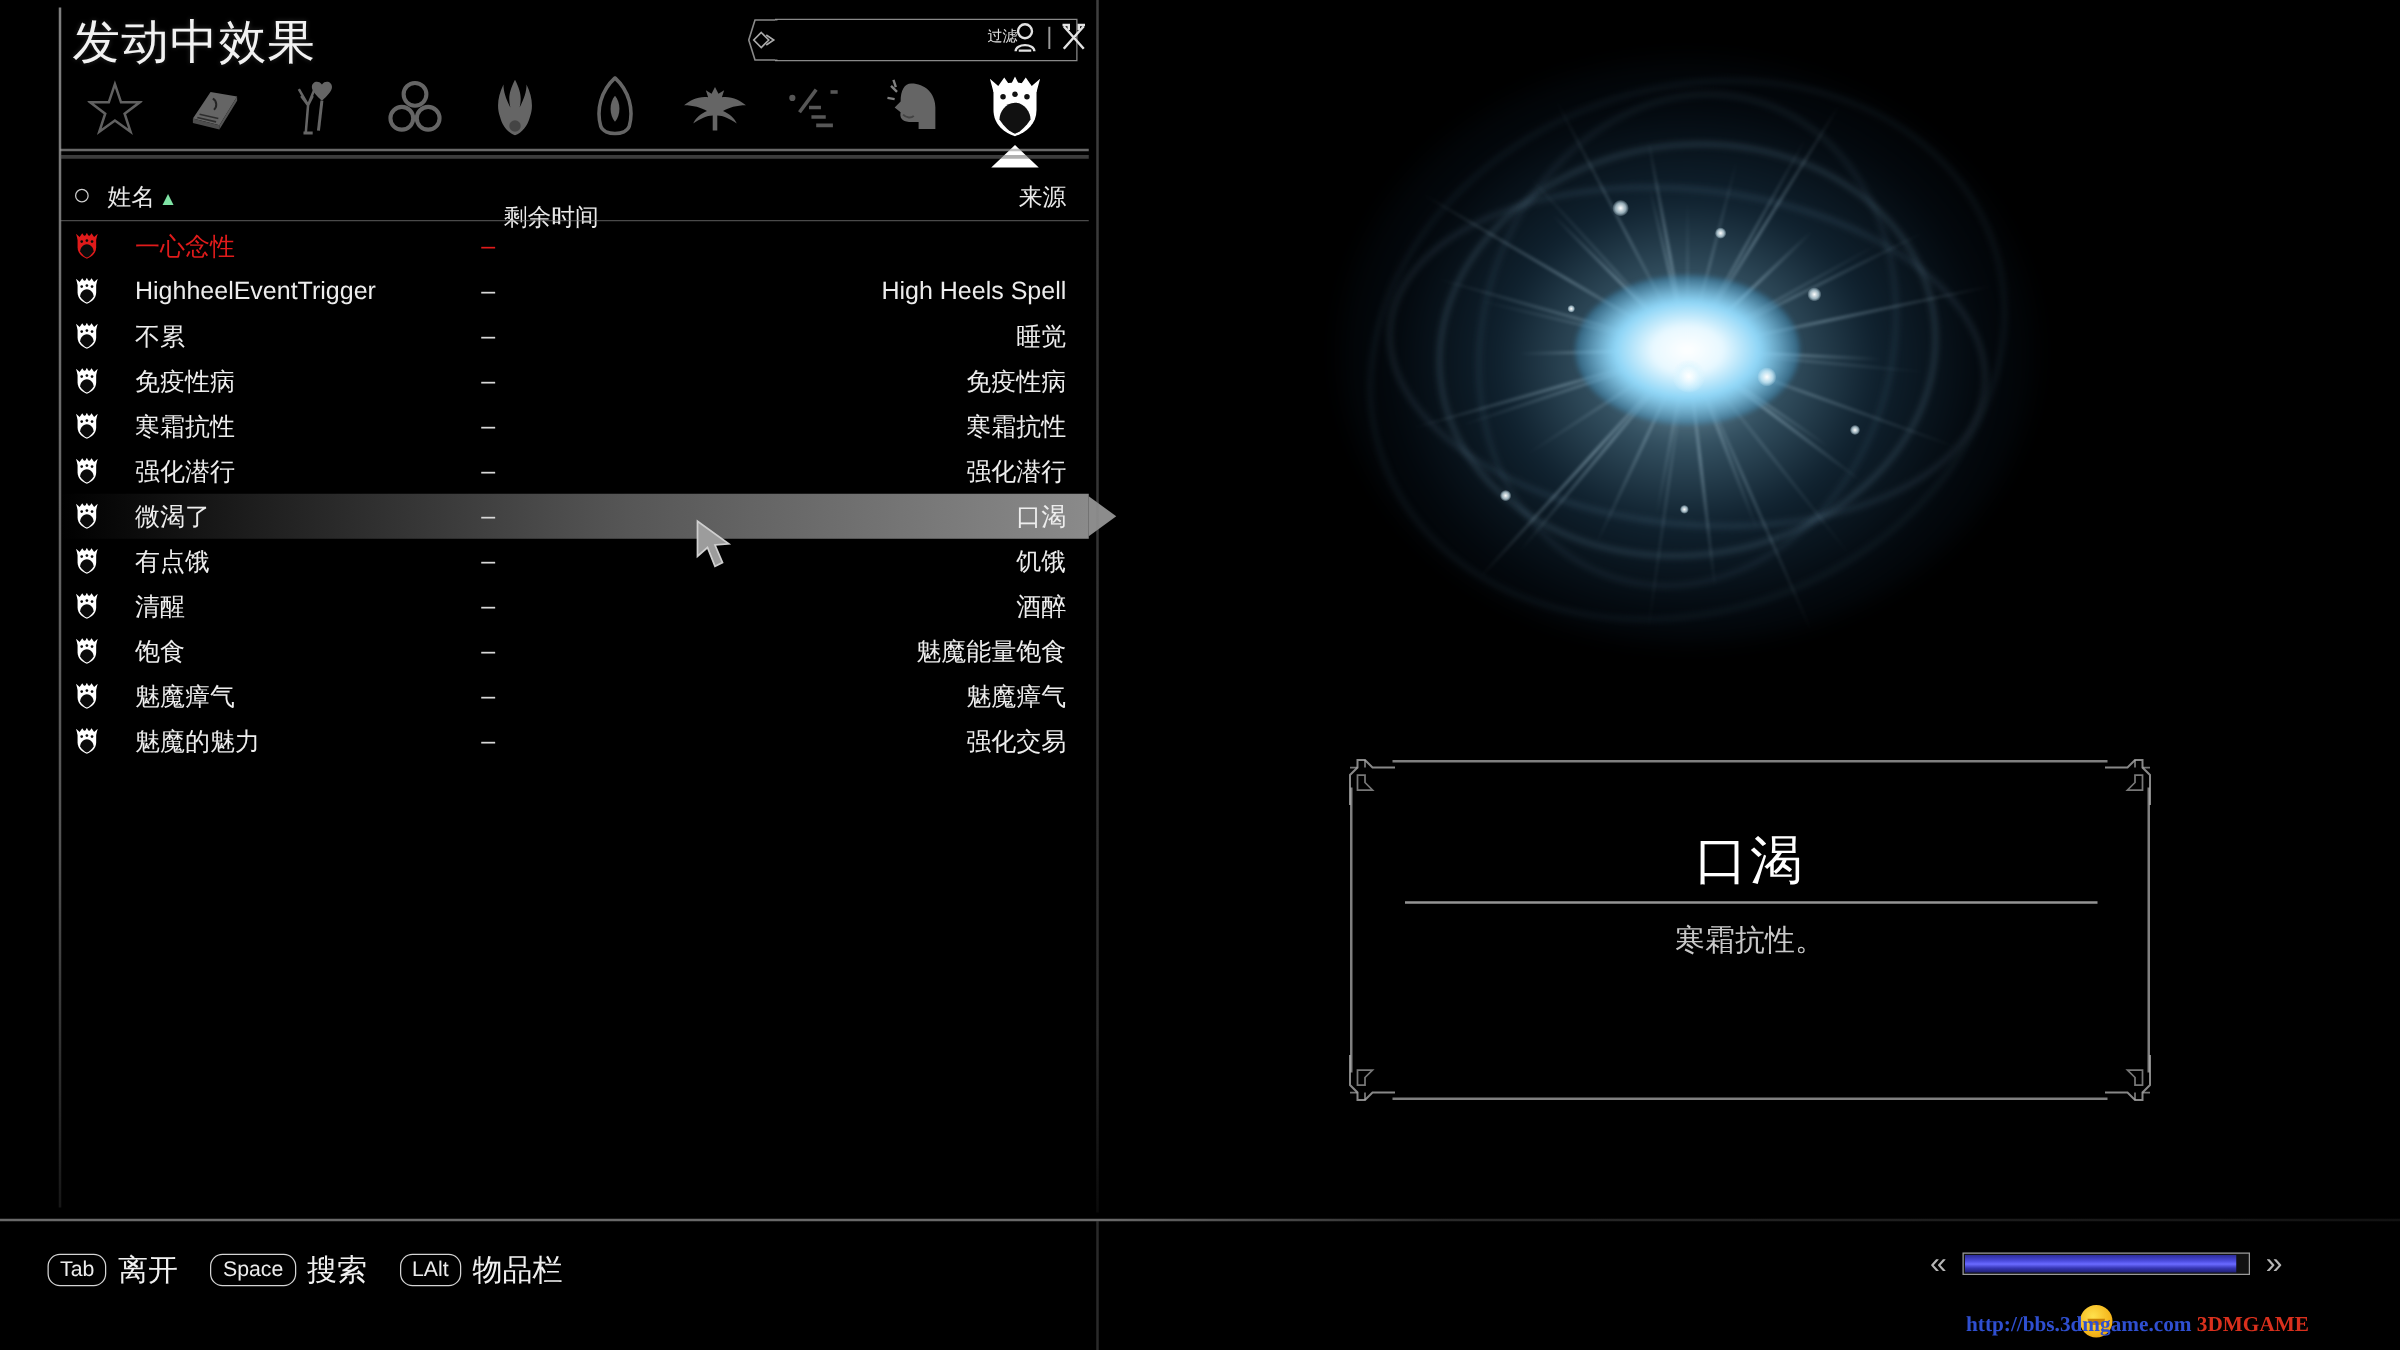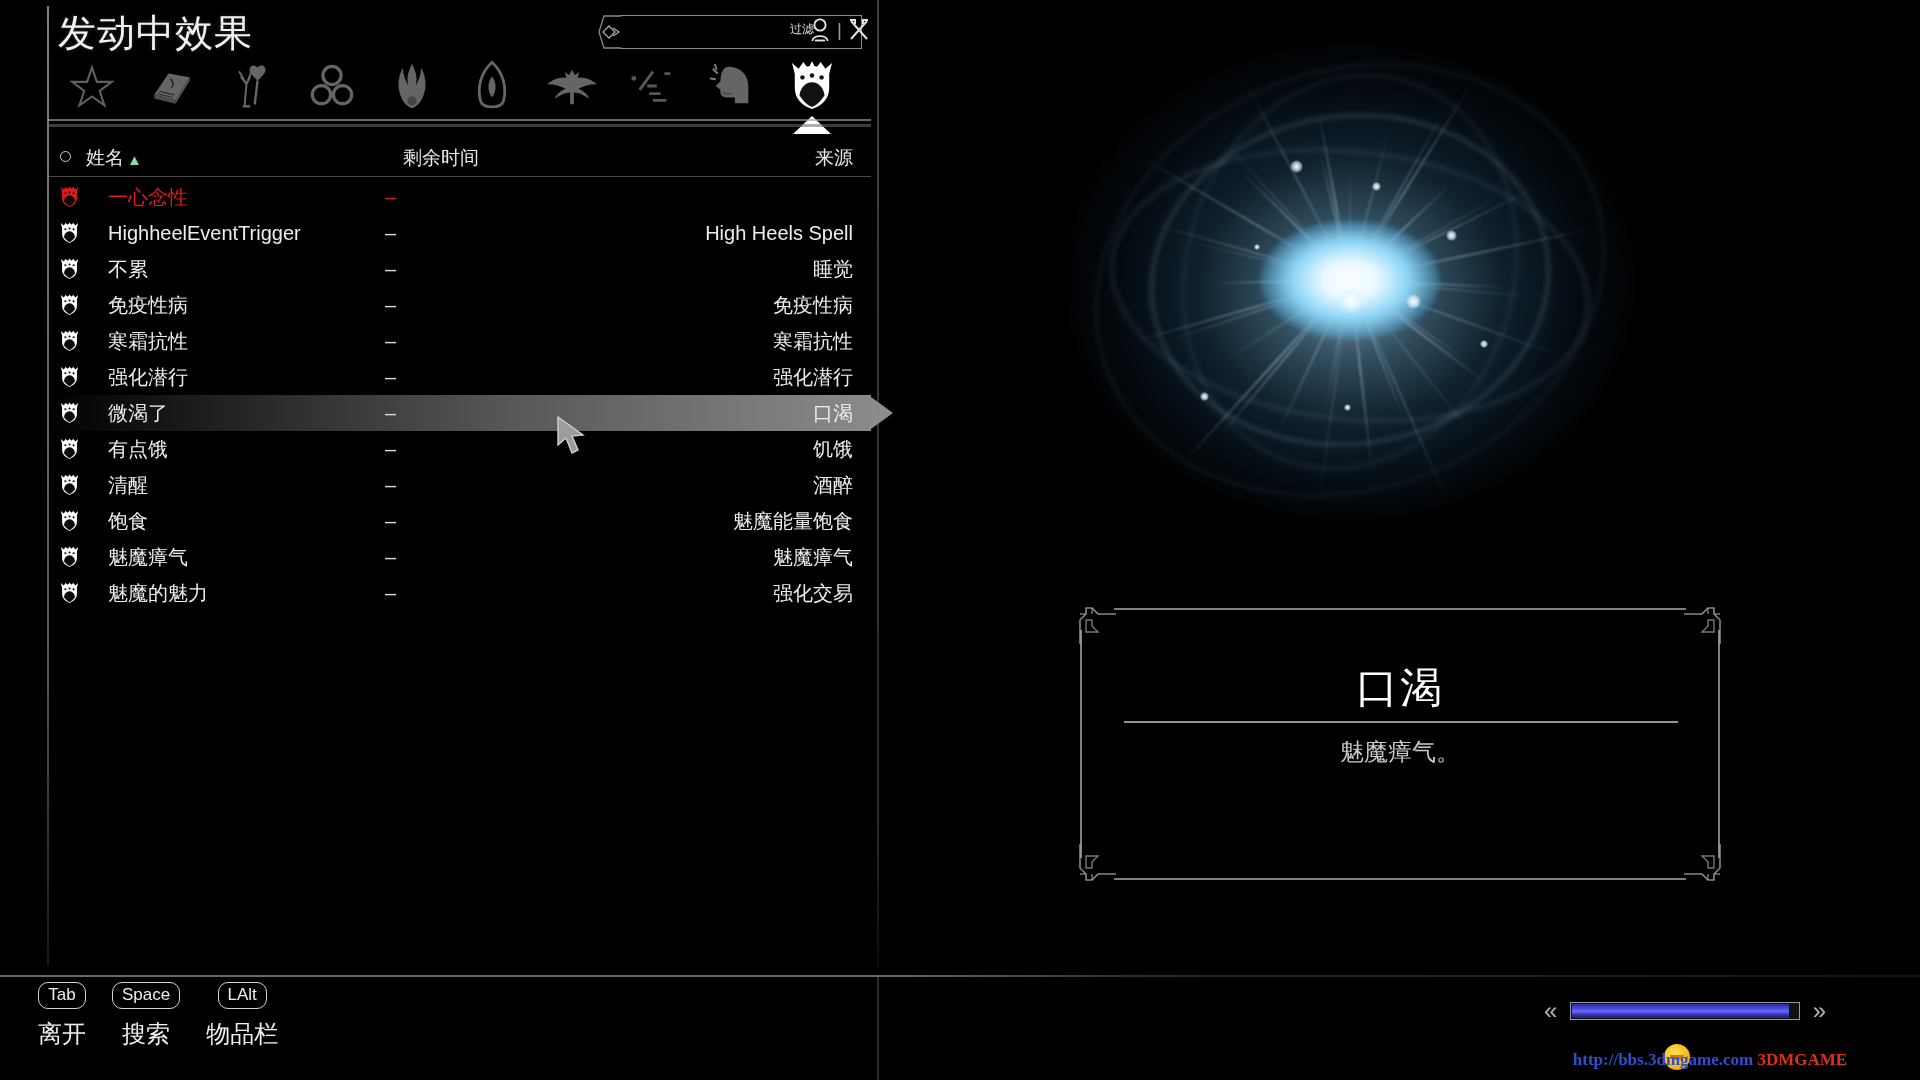--- a/index.html
+++ b/index.html
@@ -80,21 +80,21 @@
   #col-header {
     position: absolute; left: 48px; top: 142px; width: 823px; height: 32px;
     color: #eaeaea; font-size: 19px;
   }
   #col-header .ring {
     position:absolute; left: 12px; top: 9px; width: 11px; height: 11px;
     border: 1.6px solid #cfcfcf; border-radius: 50%;
   }
   #col-name { position:absolute; left: 38px; top: 3px; display:flex; align-items:center; gap:3px; }
   #sort-indicator { font-size: 15px; color: #7fe3a5; line-height: 1; transform: translateY(1px); }
-  #col-time { position:absolute; left: 355px; top: 3px; }
+  #col-time { position:absolute; left: 355px; top: 19px; }
   #col-source { position:absolute; right: 18px; top: 3px; }
   #col-underline {
     position:absolute; left: 48px; top: 176px; width: 823px; height: 1px;
     background: rgba(135,135,135,.55);
   }
 
   
   #effect-list { position:absolute; left: 48px; top: 179px; width: 823px; }
   .row {
     position: relative; height: 36px; display: flex; align-items: center;
@@ -123,21 +123,21 @@
   
   #footer-line {
     position:absolute; left: 0; top: 975px; width: 1920px; height: 2px;
     background: linear-gradient(to right, rgba(140,140,140,.75) 0%, rgba(140,140,140,.75) 46%, rgba(120,120,120,.35) 60%, rgba(120,120,120,.15) 100%);
   }
   #footer {
     position:absolute; left: 38px; top: 992px; height: 48px;
     display:flex; align-items:center; gap: 26px;
     color: #f0f0f0; font-size: 24px;
   }
-  .hint { display:flex; align-items:center; gap: 9px; flex-direction: column; }
+  .hint { display:flex; align-items:center; gap: 9px; }
   .keycap {
     border: 1.6px solid #d4d4d4; border-radius: 10px;
     padding: 2px 9px 3px; font-size: 17px; color: #ededed; line-height: 1.15;
   }
 
   
   #left-vert {
     position:absolute; left: 877px; top: 0px; width: 2px; height: 970px;
     background: linear-gradient(to bottom, rgba(140,140,140,.45) 0%, rgba(120,120,120,.35) 85%, rgba(100,100,100,.1) 100%);
   }
@@ -657,21 +657,21 @@
         <path d="M2 8 L8 8 M14 2 L14 8" stroke="rgba(170,170,170,.7)" stroke-width="1.4"></path>
       </svg>
       <svg class="corner br" viewBox="0 0 42 40">
         <path d="M2 38 L2 14 L8 8 L8 2 L14 2 L20 8 L38 8" fill="none" stroke="rgba(170,170,170,.8)" stroke-width="1.6"></path>
         <path d="M8 14 L14 14 L14 20 L20 26 L8 26 Z" fill="none" stroke="rgba(170,170,170,.7)" stroke-width="1.4"></path>
         <path d="M2 8 L8 8 M14 2 L14 8" stroke="rgba(170,170,170,.7)" stroke-width="1.4"></path>
       </svg>
     </div>
     <div id="detail-title">口渴</div>
     <div id="detail-rule"></div>
-    <div id="detail-desc">魅魔瘴气。</div>
+    <div id="detail-desc">寒霜抗性。</div>
   </div>
 
   <div id="footer-line"></div>
   <div id="footer-vert"></div>
   <div id="footer">
       <div class="hint">
         <span class="keycap">Tab</span>
         <span>离开</span>
       </div>
       <div class="hint">

